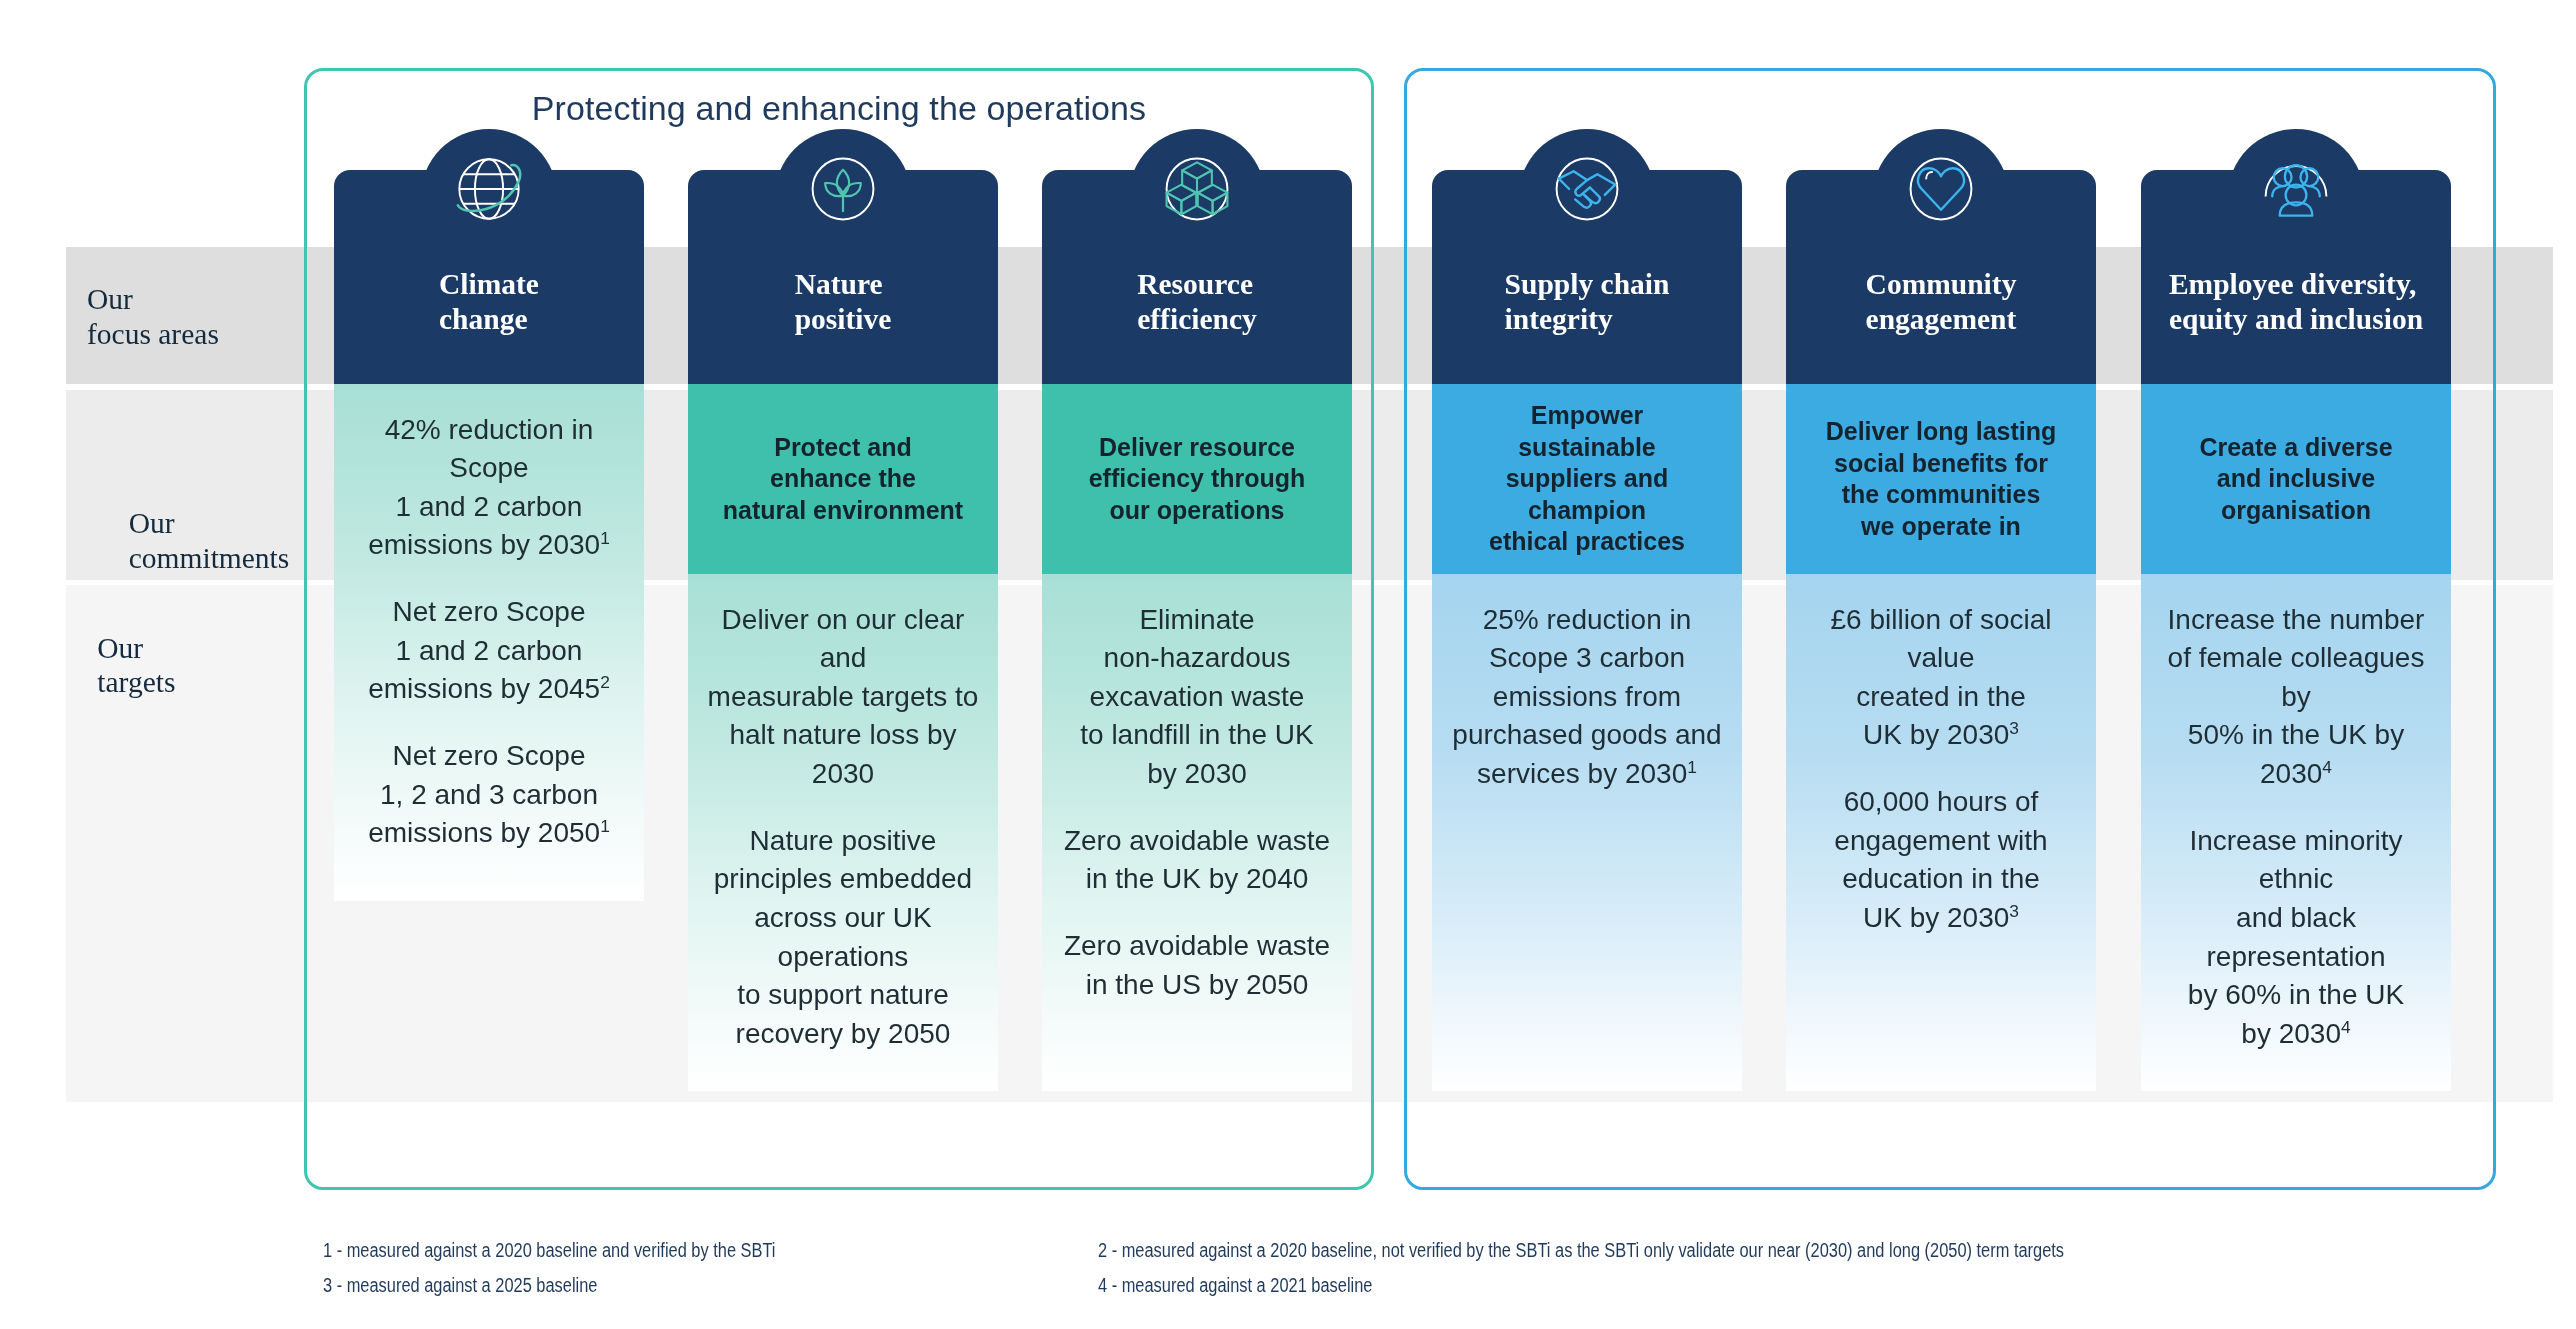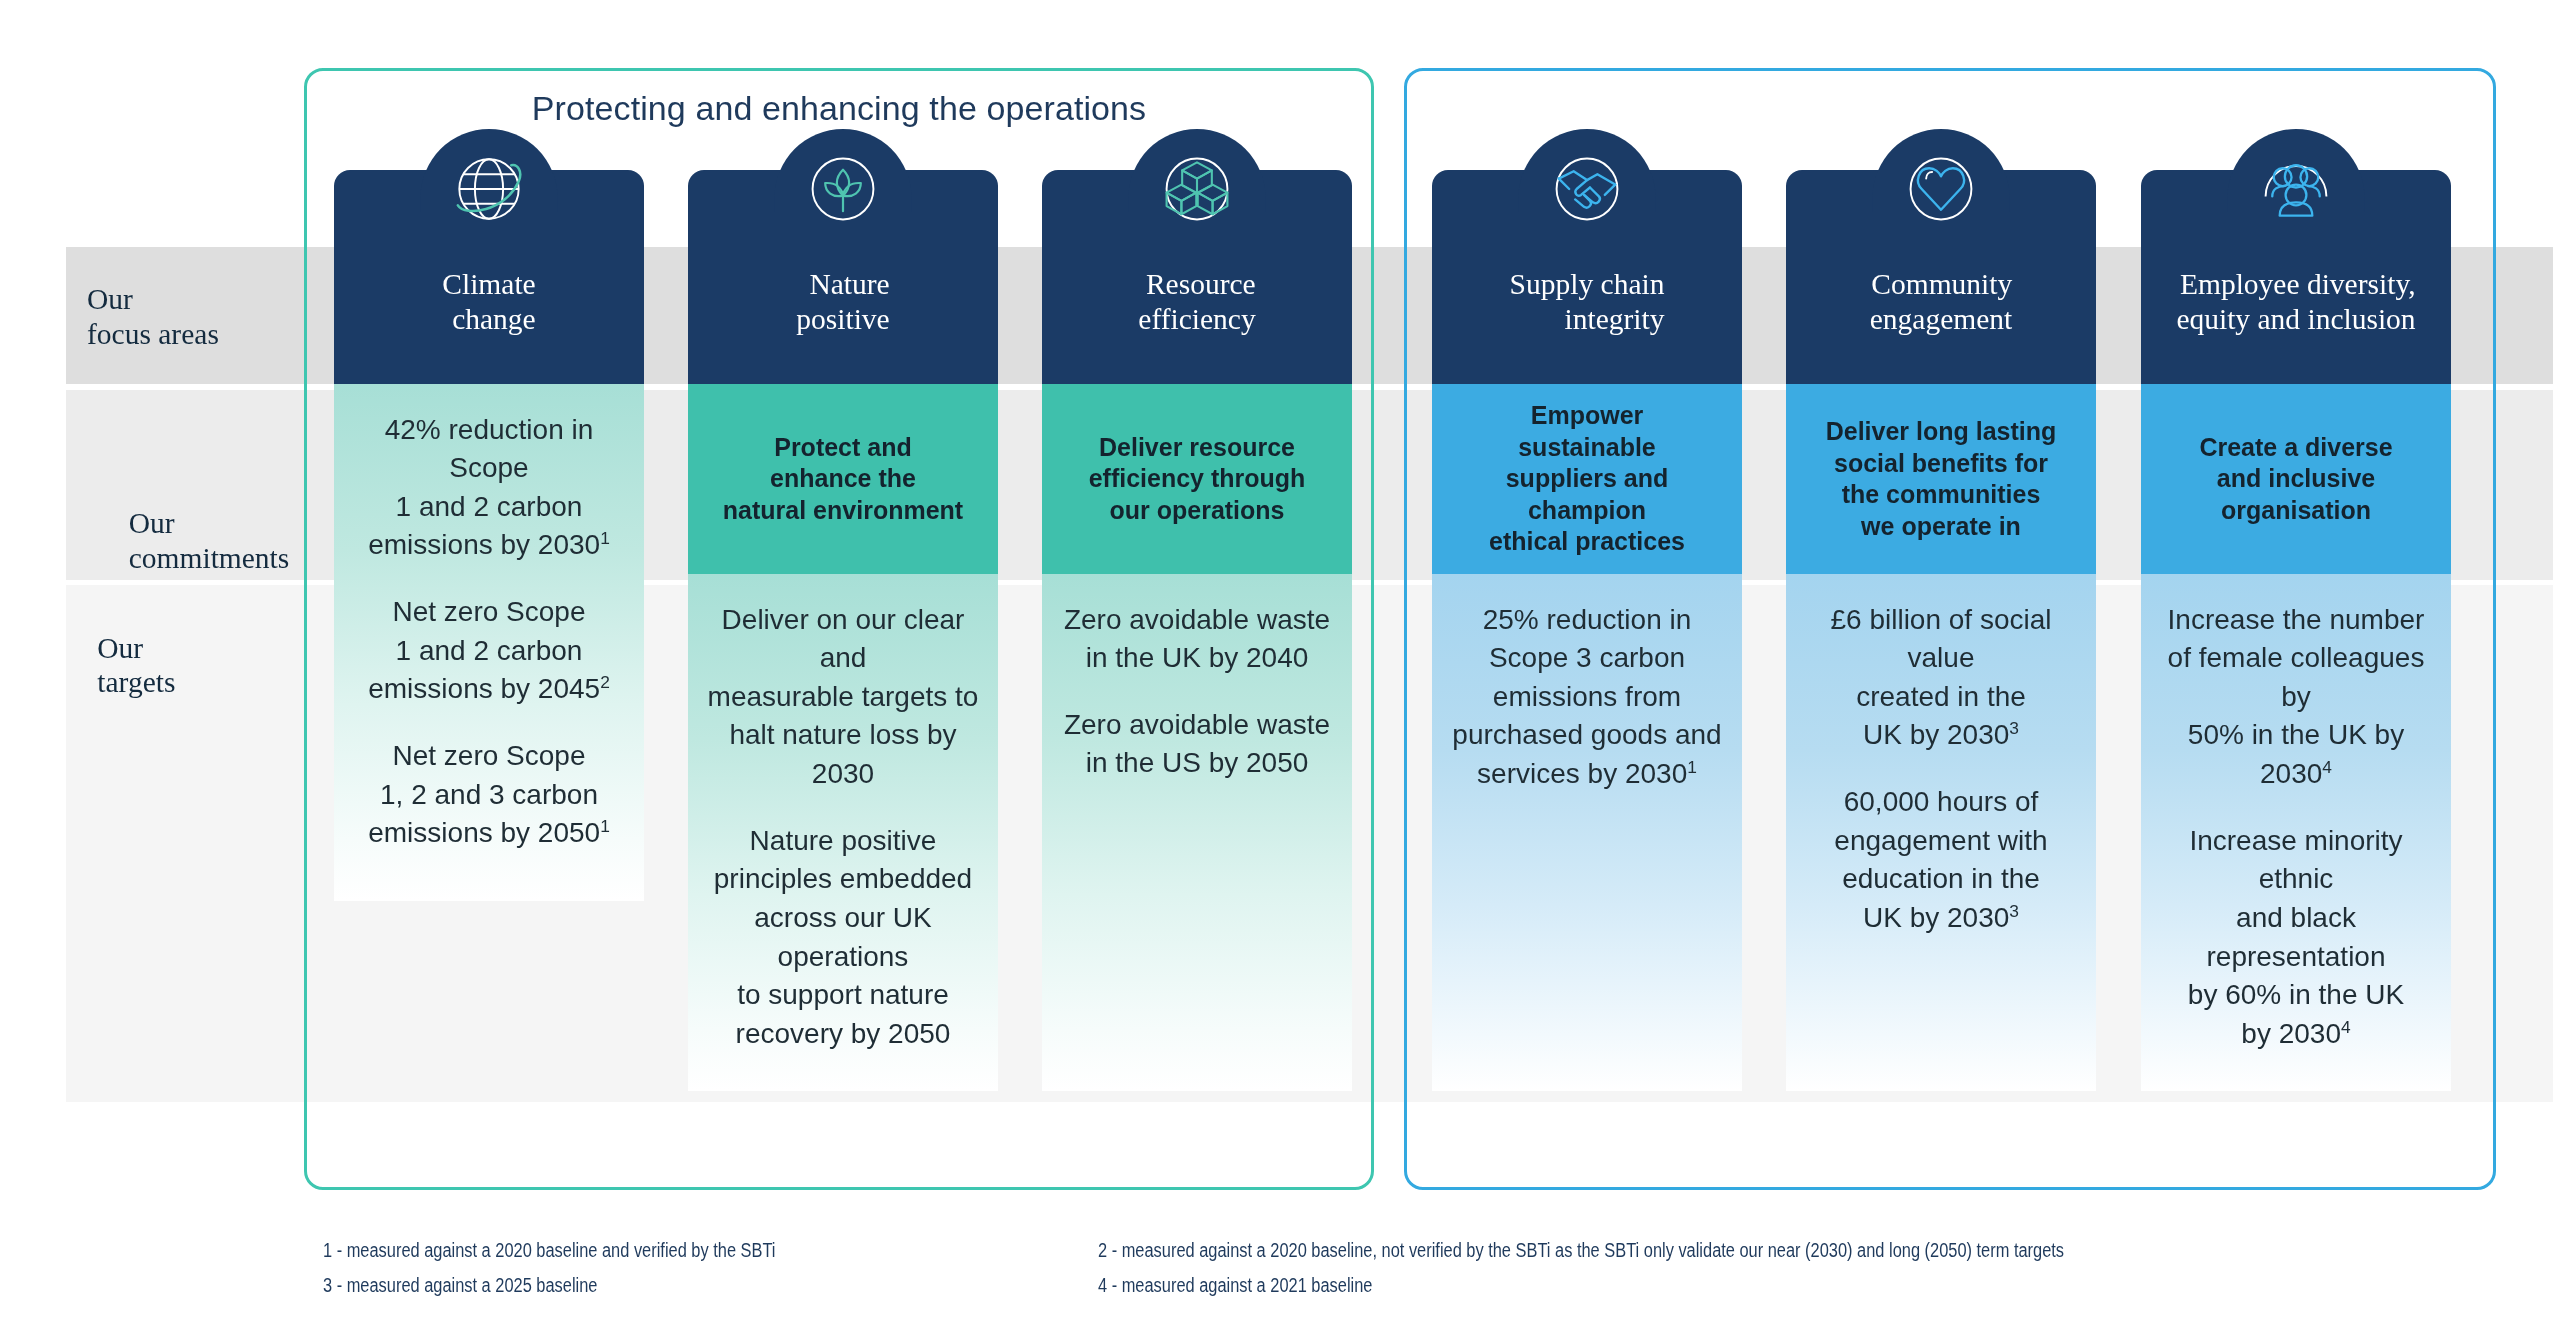--- a/index.html
+++ b/index.html
@@ -60,22 +60,22 @@
     top:-41px;width:137px;height:83px;background:#1b3b66;
     border-radius:69px 69px 0 0;
   }
   .icon-wrap{
     position:absolute;left:50%;transform:translateX(-50%);
     top:-26.6px;width:92px;height:92px;z-index:3;
   }
   .icon-wrap svg{display:block;width:92px;height:92px;}
   .head-title{
     margin-top:97px;z-index:2;position:relative;
-    font-family:"Liberation Serif", serif;font-weight:normal;
-    font-size:29.5px;line-height:1.18;color:#ffffff;text-align:right;
+    font-family:"Liberation Serif", serif;font-weight:bold;
+    font-size:29.5px;line-height:1.18;color:#ffffff;text-align:left;
     padding:0 5.9px;
   }
 
   .commit{
     height:190px;display:flex;align-items:center;justify-content:center;
     padding:0 16px;box-sizing:border-box;
   }
   .commit-txt{
     font-weight:bold;font-size:25px;line-height:1.26;text-align:center;color:#14232e;
   }
@@ -188,20 +188,21 @@
             <path d="M103 67 L103 85 L83 96 L83 78 Z"></path>
           </g>
         </svg>
       </span>
       <div class="head-title">Resource<br>efficiency</div>
     </div>
     <div class="commit green">
       <div class="commit-txt">Deliver resource<br>efficiency through<br>our operations</div>
     </div>
     <div class="targets green">
+      <div class="tgt"><span>Eliminate<br>non-hazardous<br>excavation waste<br>to landfill in the UK<br>by 2030</span><sup></sup></div>
       <div class="tgt"><span>Zero avoidable waste<br>in the UK by 2040</span><sup></sup></div>
       <div class="tgt"><span>Zero avoidable waste<br>in the US by 2050</span><sup></sup></div>
     </div>
   </div>
 
   <div class="col c4">
     <div class="head">
       <span class="icon-wrap">
         <svg viewBox="0 0 124 124">
           <circle cx="62" cy="62" r="41" fill="none" stroke="#ffffff" stroke-width="2.6"></circle>

